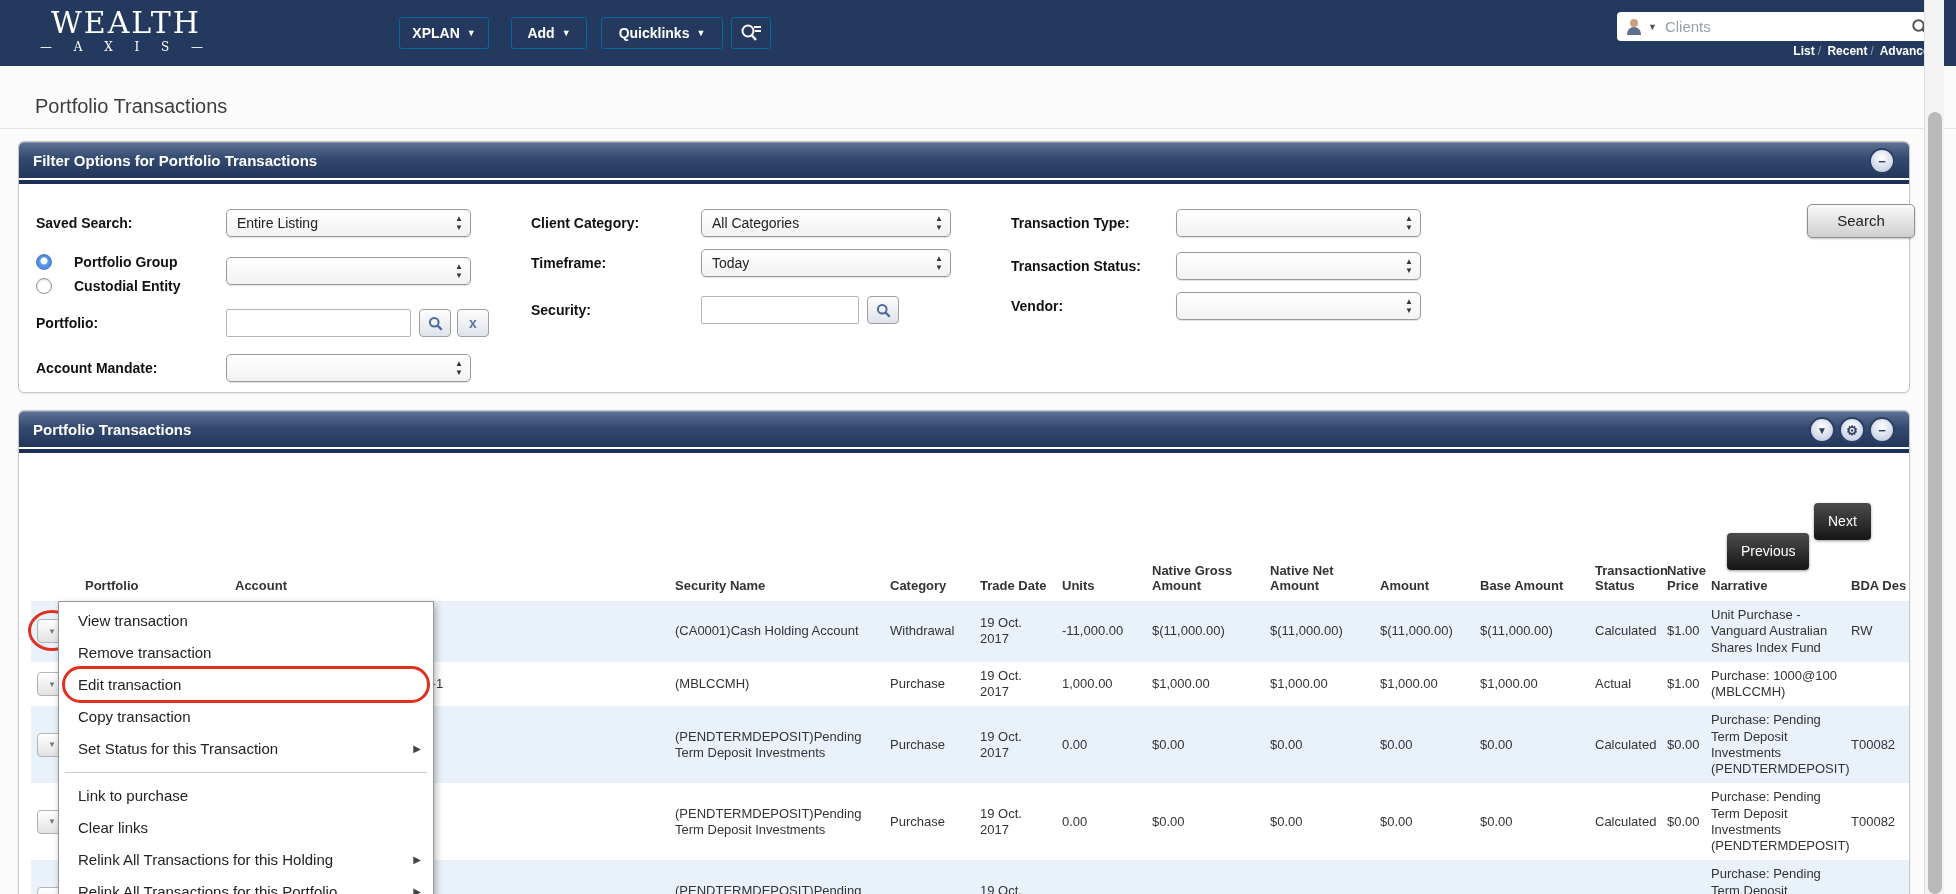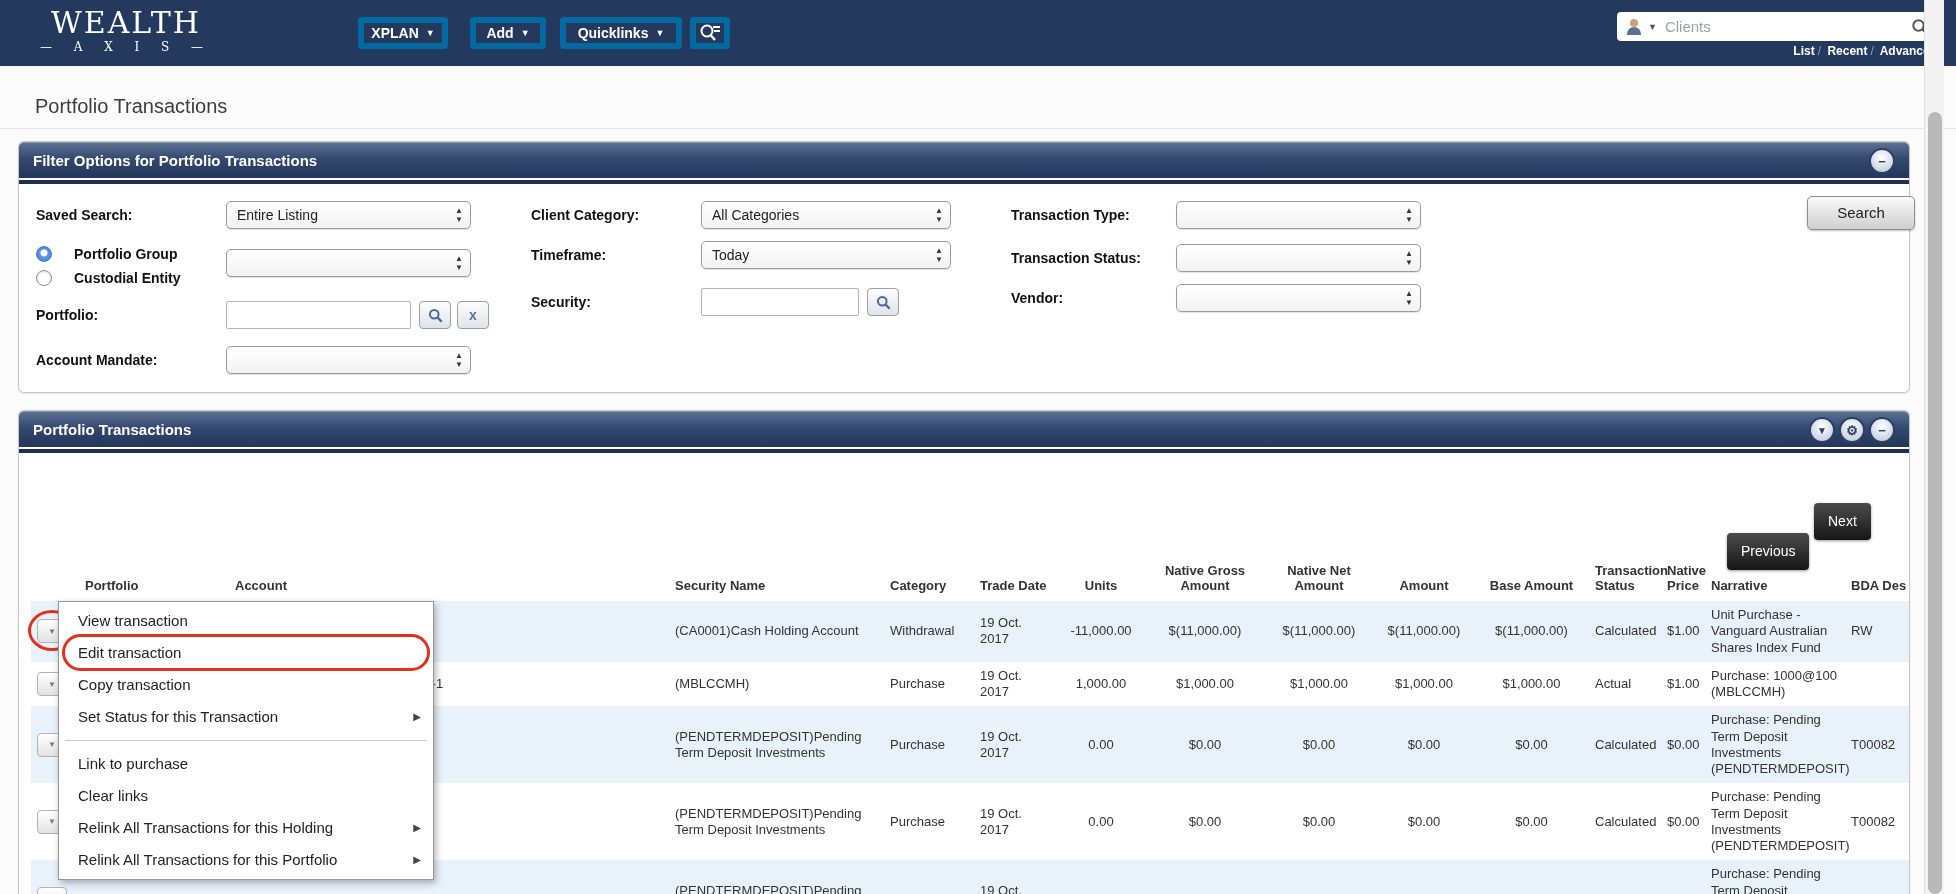--- a/index.html
+++ b/index.html
@@ -7,23 +7,23 @@
   body {
     position:relative; overflow:hidden; background:#fbfbfc;
     font-family:"Liberation Sans", sans-serif; color:#333;
   }
   
   .navbar { position:absolute; left:0; top:0; width:1956px; height:66px; background:#233a5e; }
   .logo { position:absolute; left:35px; top:7px; color:#fff; font-family:"DejaVu Serif", serif; text-align:center; width:182px; }
   .logo .l1 { font-size:30px; letter-spacing:2px; line-height:32px; }
   .logo .l2 { font-size:12px; letter-spacing:9px; line-height:16px; }
   .nav-btn {
-    position:absolute; top:17px; height:32px; border:6px solid #0369a1; border-radius:3px;
+    position:absolute; top:17px; height:32px; border:1px solid #0369a1; border-radius:3px;
     color:#fff; font-size:14px; font-weight:bold; display:flex; align-items:center; justify-content:center;
-    gap:7px; cursor:pointer; background:#24395d;
+    gap:7px; cursor:pointer; background:#24395d;margin-left:41px;
   }
   .caret { font-size:9px; color:#fff; }
   .nav-search-btn svg { display:block; }
   .client-search { position:absolute; left:1617px; top:12px; width:320px; height:29px; background:#fff; border-radius:4px; display:flex; align-items:center; padding:0 8px; }
   .person-icon { width:18px; height:18px; position:relative; flex:0 0 auto; }
   .person-icon .head { position:absolute; left:5px; top:1px; width:8px; height:8px; border-radius:50%; background:#caa27a; }
   .person-icon .bod { position:absolute; left:2px; top:9px; width:14px; height:8px; border-radius:7px 7px 0 0; background:#5d6f8d; }
   .client-search .caret2 { font-size:9px; color:#555; margin:0 8px 0 5px; }
   .client-input { border:none; outline:none; flex:1; font-size:15px; color:#444; font-family:"Liberation Sans",sans-serif; background:transparent; }
   .client-input::placeholder { color:#9aa0a8; }
@@ -78,21 +78,21 @@
   
   .pg-btn {
     position:absolute; top:50px; height:37px; border-radius:4px; color:#fff; font-size:14px; text-align:center; line-height:37px;
     background:linear-gradient(#4c4c4c,#161616); box-shadow:0 1px 3px rgba(0,0,0,.4); cursor:pointer; padding:0 14px;
   }
   .pg-prev { left:1708px;margin-top:30px; } .pg-next { left:1795px; }
   
   table.tx { position:absolute; left:12px; top:106px; border-collapse:collapse; table-layout:fixed; width:1884px; font-size:13px; }
   table.tx th { vertical-align:bottom; font-weight:bold; color:#333; padding:4px 6px 8px; }
   table.tx td { vertical-align:middle; padding:6px; line-height:1.25; color:#333; }
-  .c-left { text-align:left; } .c-num { text-align:center; }
+  .c-left { text-align:left; } .c-num { text-align:left; }
   tbody tr:nth-child(odd) { background:#e9f2fb; }
   td.red { color:#d40000; }
   td.acct-offset { padding-left:209px; white-space:nowrap; overflow:hidden; }
   .row-btn {
     position:relative; width:30px; height:24px; border:1px solid #b3b3b3; border-radius:4px;
     background:linear-gradient(#ffffff,#e2e2e2); color:#7a7a7a; font-size:8px; cursor:pointer;
   }
   .row-btn.circled::after {
     content:""; position:absolute; left:-10px; right:-10px; top:-10px; bottom:-9px;
     border:3px solid #e0301e; border-radius:50%; pointer-events:none;
@@ -164,21 +164,21 @@
 <div class="title-rule"></div>
 
 <div class="panel filter-panel">
   <div class="panel-hd">
     <span class="ttl">Filter Options for Portfolio Transactions</span>
     <div class="circle-btn cb-3">
         <span>−</span>
       </div>
   </div>
   <div class="hd-bar"></div>
-  <div class="panel-body" style="height:244px;">
+  <div class="panel-body" style="height:244px;margin-top:8px;">
 
     <div class="f-label" style="left:17px; top:17px;">Saved Search:</div>
     <div class="sel" style="left:207px; top:17px; width:245px;">
       <span>Entire Listing</span>
       <span class="arrows">
           <span>▲</span>
           <span>▼</span>
         </span>
     </div>
 
@@ -417,20 +417,21 @@
             <td class="c-left">Purchase: Pending Term Deposit Investments (PENDTERMDEPOSIT)</td>
             <td class="c-left">T00082</td>
           </tr>
         </tbody>
     </table>
   </div>
 </div>
 
 <div class="ctx-menu" id="ctx-menu">
     <div class="ctx-item">View transaction</div>
+    <div class="ctx-item">Remove transaction</div>
     <div class="ctx-item hl">Edit transaction</div>
     <div class="ctx-item">Copy transaction</div>
     <div class="ctx-item">Set Status for this Transaction<span class="sub">▶</span></div>
     <div class="ctx-divider"></div>
     <div class="ctx-item">Link to purchase</div>
     <div class="ctx-item">Clear links</div>
     <div class="ctx-item">Relink All Transactions for this Holding<span class="sub">▶</span></div>
     <div class="ctx-item">Relink All Transactions for this Portfolio<span class="sub">▶</span></div>
   </div>
 

